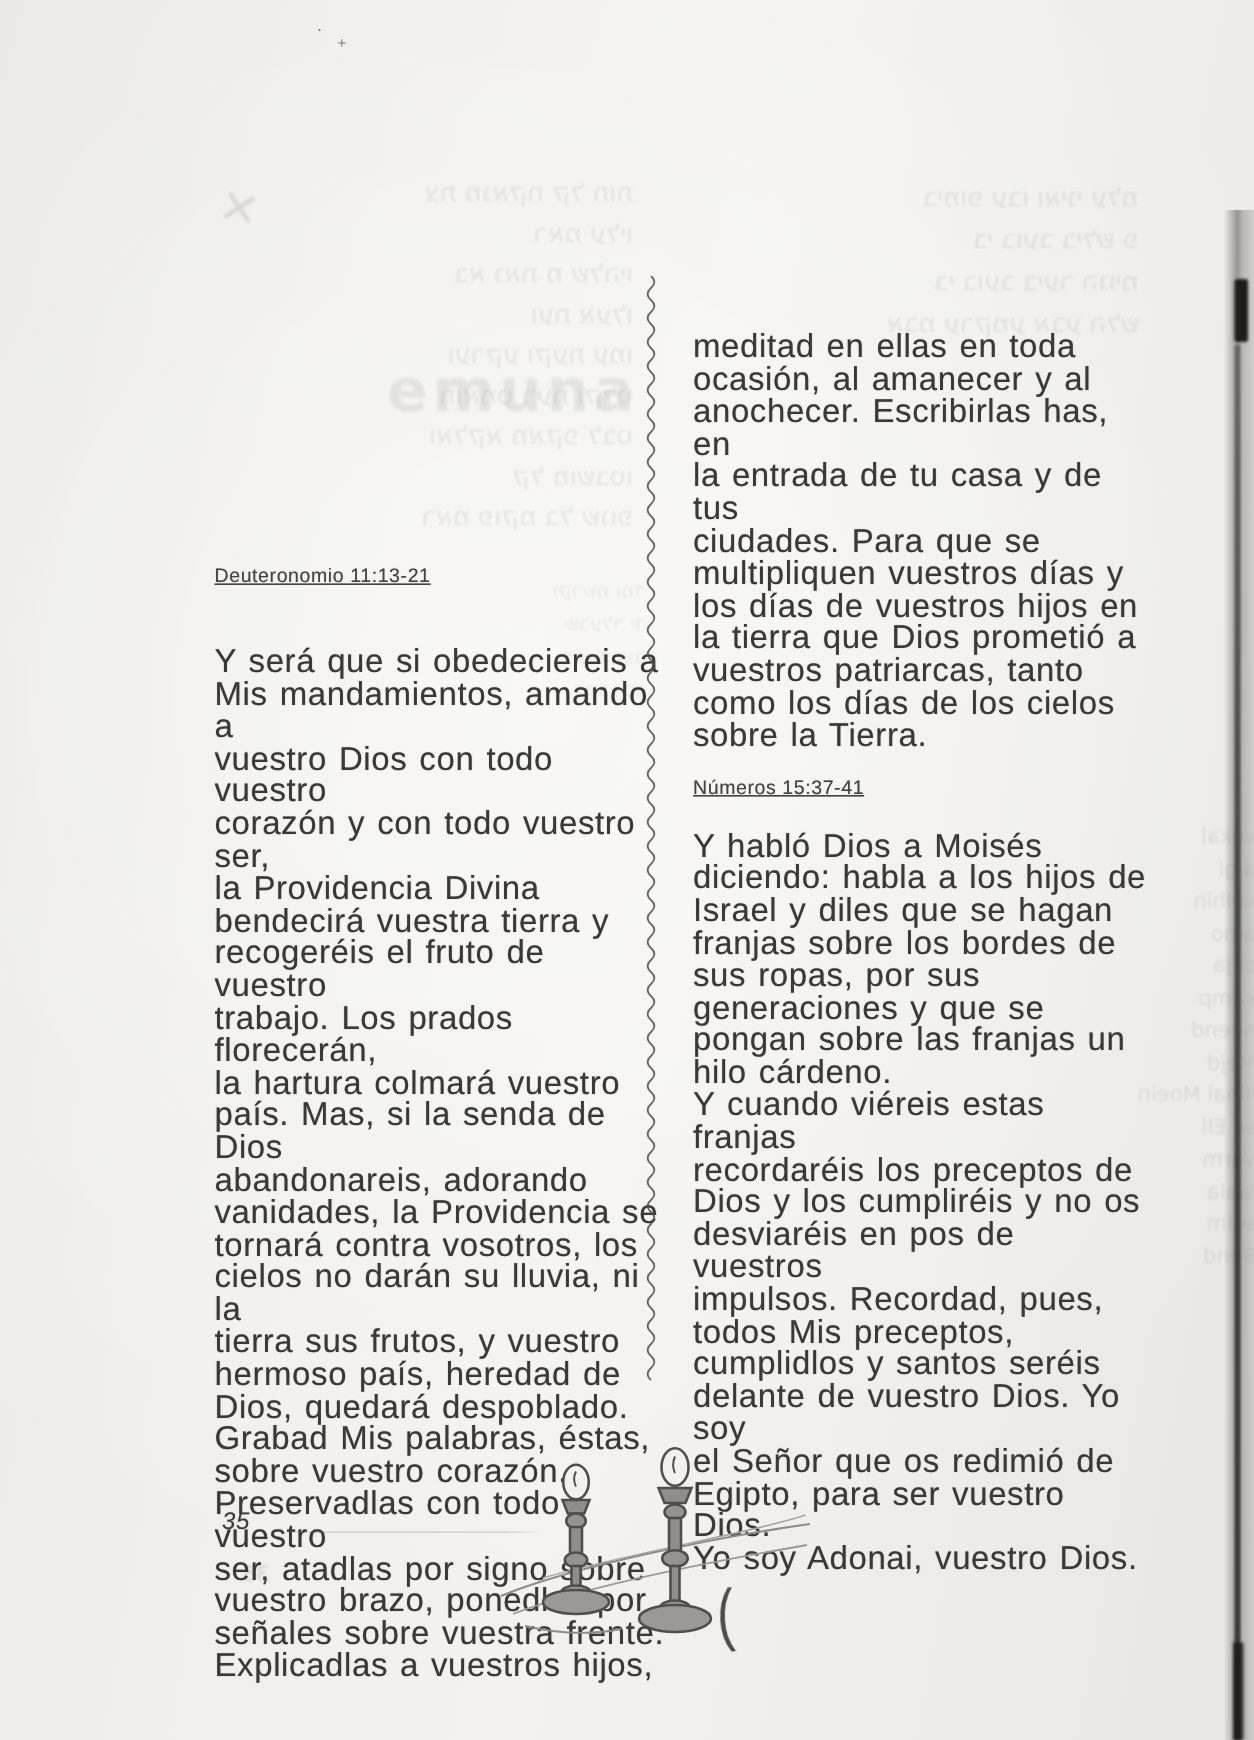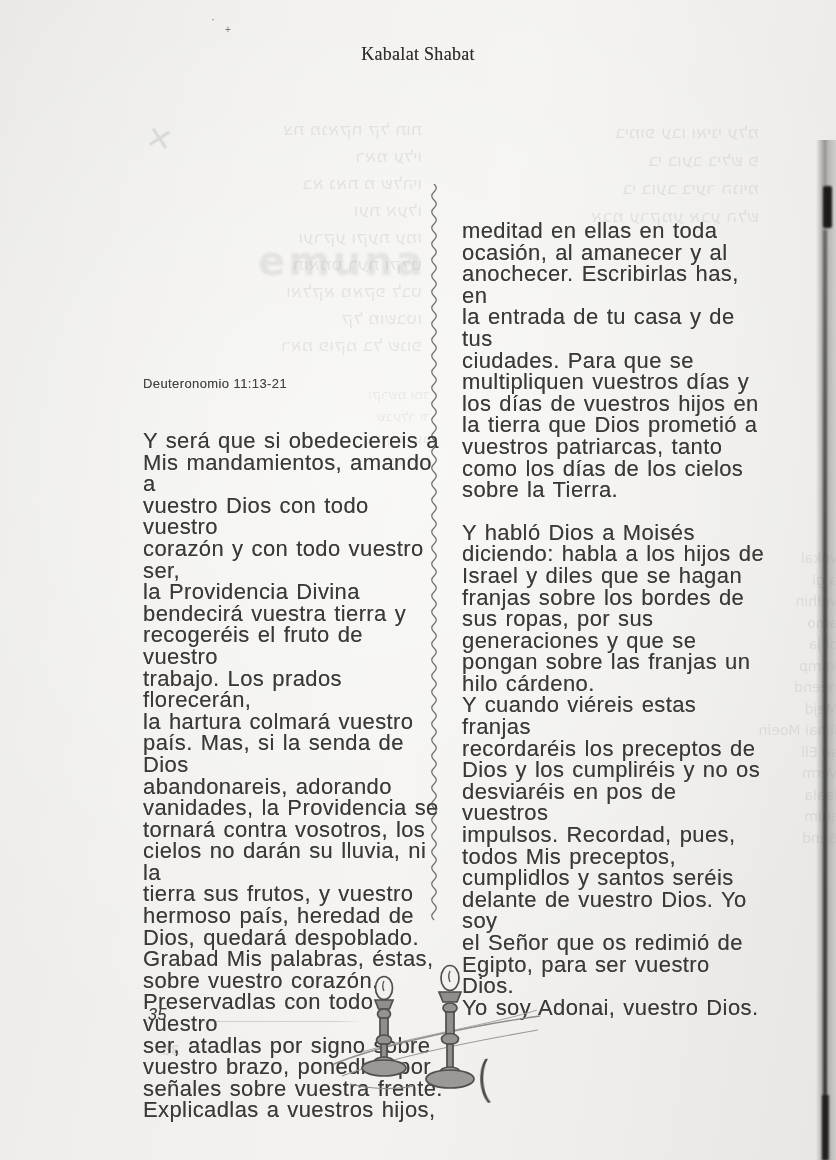--- a/index.html
+++ b/index.html
@@ -7,21 +7,21 @@
        font-family:"Liberation Sans",sans-serif;}
   .page{position:absolute;inset:0;
         background:
           radial-gradient(120% 90% at 42% 40%, rgba(255,255,255,0.5), rgba(255,255,255,0) 60%),
           linear-gradient(100deg,#e9e8e6 0%,#f0efed 28%,#f3f2f0 52%,#eeedeb 76%,#e7e6e4 100%);}
   .abs{position:absolute;}
   .title{font-family:"Liberation Serif",serif;font-size:18px;color:#2e2d2b;
          width:836px;text-align:center;letter-spacing:0.3px;
          text-shadow:0 0 0.6px rgba(50,50,50,0.55);}
   .heading{font-size:13px;color:#454442;letter-spacing:0.4px;
-           text-shadow:0 0 0.5px rgba(60,60,60,0.5);}
+           text-shadow:0 0 0.5px rgba(60,60,60,0.5);text-decoration:underline;}
   .bodytext{font-size:22px;line-height:21.6px;color:#3a3937;white-space:pre-line;
             letter-spacing:0.4px;word-spacing:1.5px;
             text-shadow:0 0 0.6px rgba(55,55,55,0.5);}
   .pagenum{font-size:16px;color:#3f3e3c;letter-spacing:0.5px;
            text-shadow:0 0 0.5px rgba(60,60,60,0.5);font-style:italic;}
   .ghost{position:absolute;color:rgba(105,105,105,0.13);filter:blur(0.7px);
          transform:scaleX(-1);white-space:pre-line;font-family:"DejaVu Sans",sans-serif;}
   .ghost-a{font-size:17px;line-height:27px;}
   .ghost-b{font-size:17px;line-height:28px;}
   .ghost-d{font-size:13px;line-height:22px;color:rgba(110,110,110,0.10);}
@@ -79,21 +79,20 @@
 llinai Moein
 se Ell
 Verm
 laala
 suim
 Bend</div>
   <div class="ghost ghost-watermark abs" style="left:258px;top:238px;">emuna</div>
   <div class="ghost ghost-num abs" style="left:162px;top:1042px;">36</div>
   <span class="scribble" style="left:146px;top:120px;">✕</span>
 
-  <div class="title abs" style="left:0;top:44px;">Kabalat Shabat</div>
 
   <span class="speck" style="left:211px;top:12px;font-size:12px;">·</span>
   <span class="speck" style="left:225px;top:24px;font-size:10px;">+</span>
 
   <div class="abs" style="left:143px;top:376px;width:300px;">
     <div class="heading">Deuteronomio 11:13-21</div>
     <div class="bodytext" style="margin-top:39px;">Y será que si obedeciereis a
 Mis mandamientos, amando a
 vuestro Dios con todo vuestro
 corazón y con todo vuestro ser,
@@ -124,20 +123,21 @@
 ocasión, al amanecer y al
 anochecer. Escribirlas has, en
 la entrada de tu casa y de tus
 ciudades. Para que se
 multipliquen vuestros días y
 los días de vuestros hijos en
 la tierra que Dios prometió a
 vuestros patriarcas, tanto
 como los días de los cielos
 sobre la Tierra.</div>
+    <div class="heading" style="margin-top:16px;">Números 15:37-41</div>
     <div class="bodytext" style="margin-top:21px;">Y habló Dios a Moisés
 diciendo: habla a los hijos de
 Israel y diles que se hagan
 franjas sobre los bordes de
 sus ropas, por sus
 generaciones y que se
 pongan sobre las franjas un
 hilo cárdeno.
 Y cuando viéreis estas franjas
 recordaréis los preceptos de

